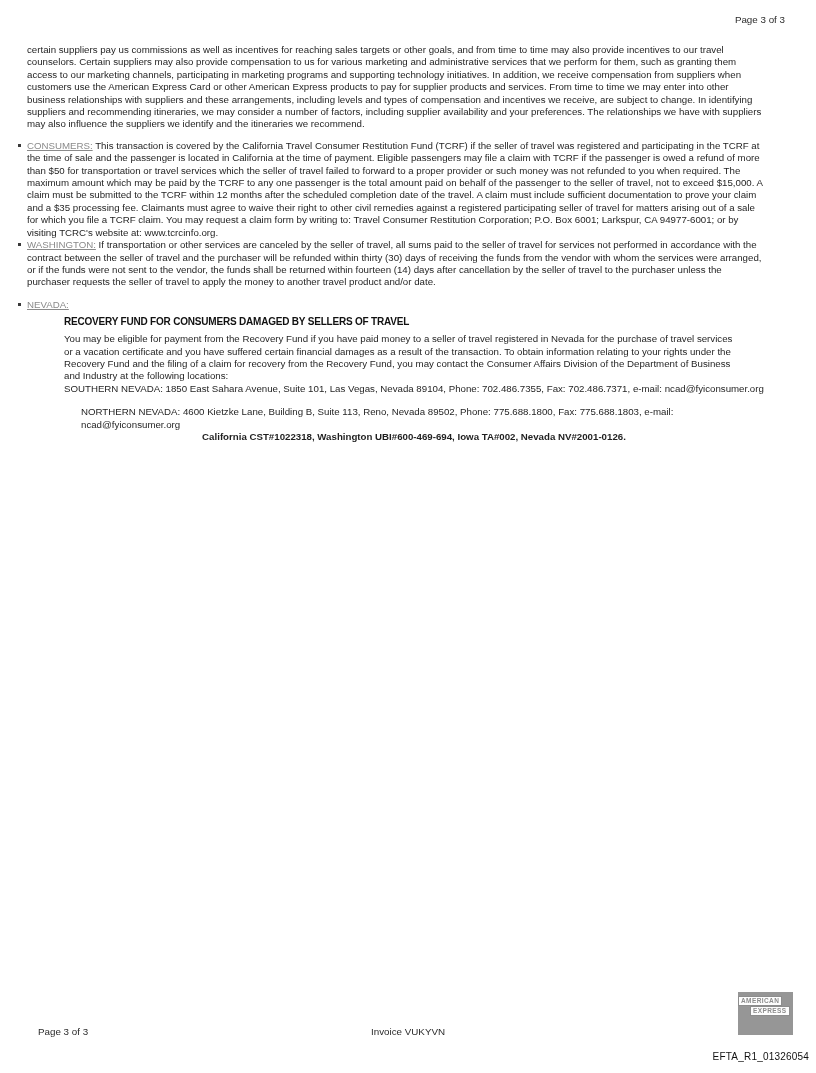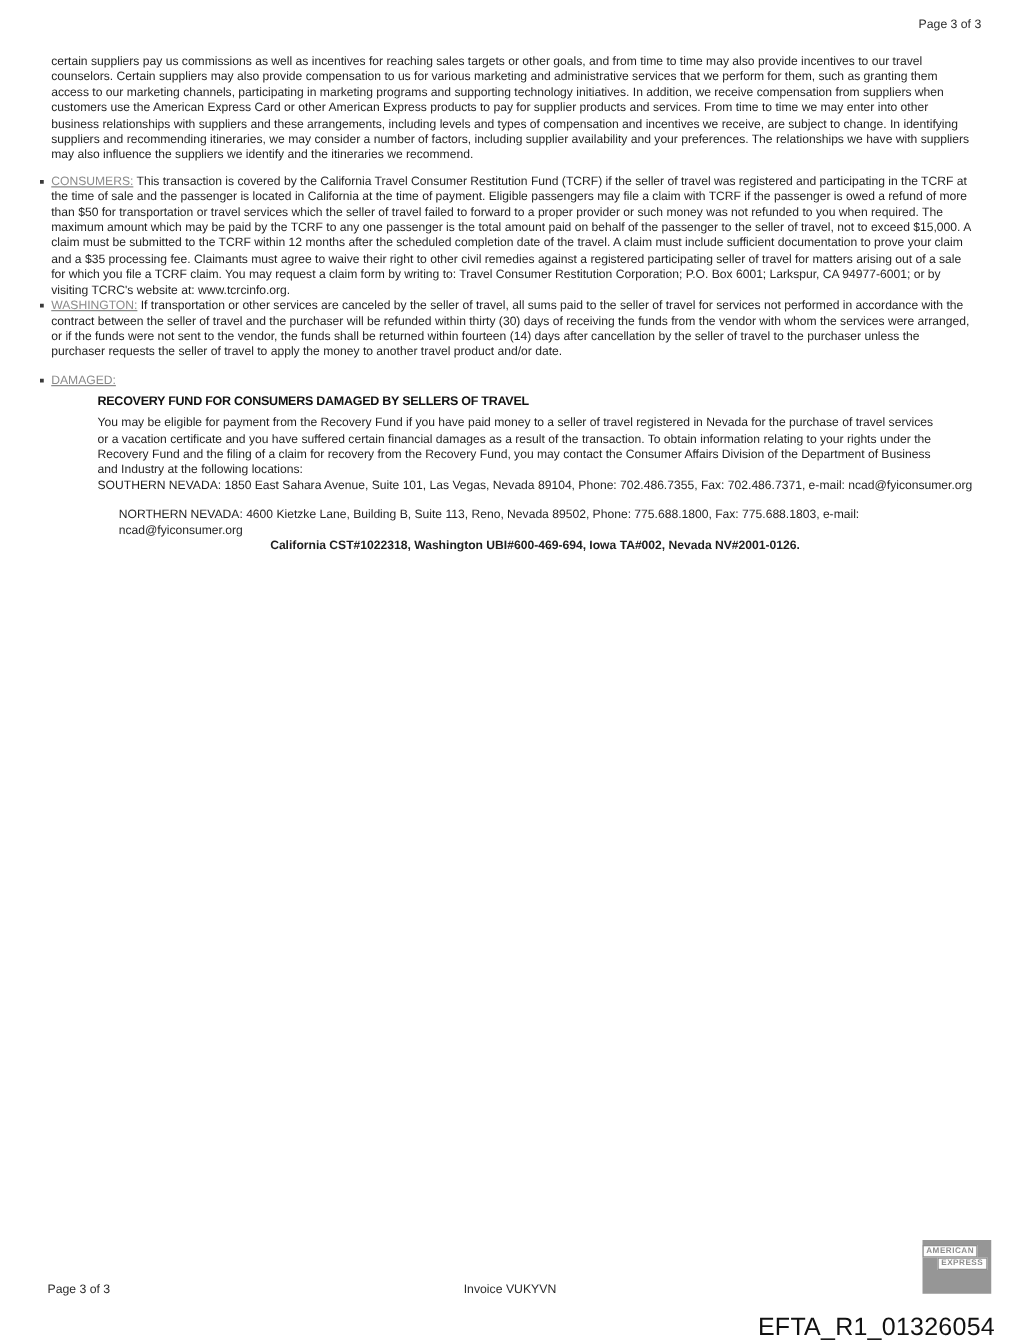--- a/index.html
+++ b/index.html
@@ -5,40 +5,40 @@
   html,body{margin:0;padding:0;}
   body{
     width:816px;height:1073px;background:#ffffff;position:relative;
     font-family:"Liberation Sans",sans-serif;color:#1f1f1f;
     -webkit-font-smoothing:antialiased;
   }
   .sheet{position:absolute;inset:0;overflow:hidden;}
 
   .hdr-page{position:absolute;top:14px;right:31px;font-size:9.8px;color:#2b2b2b;}
 
-  .content{position:absolute;left:41px;top:44px;width:737px;font-size:9.7px;line-height:12.4px;color:#1f1f1f;}
+  .content{position:absolute;left:27px;top:44px;width:737px;font-size:9.7px;line-height:12.4px;color:#1f1f1f;}
   .content p{margin:0;}
 
   .bullet-item{position:relative;}
   .bullet-item.ca{margin-top:9px;}
   .bullet-item.wa{}
   .bullet-item.nv{margin-top:10px;}
   .bullet{position:absolute;left:-9px;top:4px;width:3px;height:3px;background:#3a3a3a;}
   .state-label{color:#8a8a8a;text-decoration:underline;}
 
   .nevada-block{margin-left:37px;}
   .nv-heading{font-weight:bold;font-size:10px;letter-spacing:-0.2px;color:#111;margin:4px 0 4px 0;line-height:14px;}
   .nv-body{width:678px;}
   .nv-office{margin:0;}
   .nv-office.northern{margin-top:11px;padding-left:17px;}
   .nv-reg{margin-top:10px;font-weight:bold;text-align:center;}
 
   .footer-page{position:absolute;left:38px;top:1026px;font-size:9.8px;color:#2b2b2b;}
   .footer-invoice{position:absolute;left:0;right:0;top:1026px;text-align:center;font-size:9.8px;color:#2b2b2b;}
-  .doc-code{position:absolute;right:20px;top:1051px;font-size:20px;color:#111;letter-spacing:0.2px;}
+  .doc-code{position:absolute;right:7px;top:1051px;font-size:10px;color:#111;letter-spacing:0.2px;}
 
   
   .amex-logo{position:absolute;left:738px;top:992px;width:55px;height:43px;}
   .amex-box{position:absolute;left:0;top:0;width:55px;height:43px;background:#969696;}
   .amex-word{
     position:absolute;background:#fdfdfd;border:1px solid #8d8d8d;color:#8d8d8d;
     font-size:6.5px;font-weight:bold;line-height:8px;height:8px;padding:0 2px;
     letter-spacing:0.4px;white-space:nowrap;
   }
   .amex-word.w1{left:0px;top:4px;}
@@ -62,21 +62,21 @@
     </div>
 
     <div class="bullet-item wa">
       <span class="bullet"></span>
       <span class="state-label">WASHINGTON:</span>
       <span>If transportation or other services are canceled by the seller of travel, all sums paid to the seller of travel for services not performed in accordance with the contract between the seller of travel and the purchaser will be refunded within thirty (30) days of receiving the funds from the vendor with whom the services were arranged, or if the funds were not sent to the vendor, the funds shall be returned within fourteen (14) days after cancellation by the seller of travel to the purchaser unless the purchaser requests the seller of travel to apply the money to another travel product and/or date.</span>
     </div>
 
     <div class="bullet-item nv">
       <span class="bullet"></span>
-      <span class="state-label">DAMAGED:</span>
+      <span class="state-label">NEVADA:</span>
       <div class="nevada-block">
         <div class="nv-heading">RECOVERY FUND FOR CONSUMERS DAMAGED BY SELLERS OF TRAVEL</div>
         <p class="nv-body">You may be eligible for payment from the Recovery Fund if you have paid money to a seller of travel registered in Nevada for the purchase of travel services or a vacation certificate and you have suffered certain financial damages as a result of the transaction. To obtain information relating to your rights under the Recovery Fund and the filing of a claim for recovery from the Recovery Fund, you may contact the Consumer Affairs Division of the Department of Business and Industry at the following locations:</p>
         <p class="nv-office southern">SOUTHERN NEVADA: 1850 East Sahara Avenue, Suite 101, Las Vegas, Nevada 89104, Phone: 702.486.7355, Fax: 702.486.7371, e-mail: ncad@fyiconsumer.org</p>
         <p class="nv-office northern">NORTHERN NEVADA: 4600 Kietzke Lane, Building B, Suite 113, Reno, Nevada 89502, Phone: 775.688.1800, Fax: 775.688.1803, e-mail: ncad@fyiconsumer.org</p>
         <p class="nv-reg">California CST#1022318, Washington UBI#600-469-694, Iowa TA#002, Nevada NV#2001-0126.</p>
       </div>
     </div>
 
   </div>

